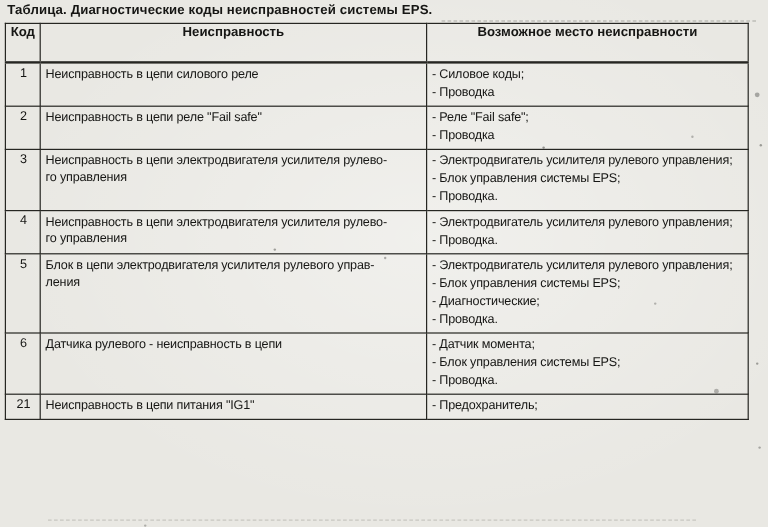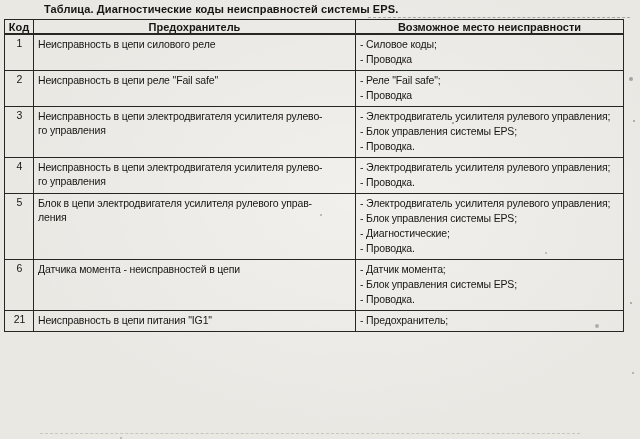--- a/index.html
+++ b/index.html
@@ -17,21 +17,20 @@
       radial-gradient(ellipse at 55% 45%, rgba(255,255,255,0.35), rgba(0,0,0,0) 70%),
       #e9e8e3;
   }
   .doc-title{
     position:absolute;
     left:6px;top:3px;
     font-size:11px;
     font-weight:700;
     letter-spacing:0.1px;
     white-space:nowrap;
-    margin-left:38px;
   }
   table.diag{
     position:absolute;
     left:4px;top:19px;
     width:619px;
     border-collapse:collapse;
     table-layout:fixed;
     background:transparent;
   }
   table.diag col.c-code{width:29px;}
@@ -39,21 +38,21 @@
   table.diag col.c-loc{width:268px;}
   table.diag th, table.diag td{
     border:1.6px solid #262622;
     vertical-align:top;
     overflow:hidden;
   }
   table.diag th{
     font-size:11px;
     font-weight:700;
     text-align:center;
-    padding:1px 2px 0 2px;
+    padding:1px 2px 18px 2px;
     border-bottom-width:2px;
     white-space:nowrap;
     margin-top:14px;
   }
   table.diag td{
     font-size:10.5px;
     padding:2px 3px 3px 4px;
   }
   td.code-cell{
     text-align:center;
@@ -108,21 +107,21 @@
 
   <table class="diag">
     <colgroup>
       <col class="c-code">
         <col class="c-fault">
         <col class="c-loc">
     </colgroup>
     <thead>
       <tr>
         <th>Код</th>
-        <th>Предохранитель</th>
+        <th>Неисправность</th>
         <th>Возможное место неисправности</th>
       </tr>
     </thead>
     <tbody id="table-body">
         <tr>
           <td class="code-cell">1</td>
           <td class="fault-cell">
             <div class="line">Неисправность в цепи силового реле</div>
           </td>
           <td class="loc-cell">
@@ -172,21 +171,21 @@
           <td class="loc-cell">
             <div class="line">- Электродвигатель усилителя рулевого управления;</div>
             <div class="line">- Блок управления системы EPS;</div>
             <div class="line">- Диагностические;</div>
             <div class="line">- Проводка.</div>
           </td>
         </tr>
         <tr>
           <td class="code-cell">6</td>
           <td class="fault-cell">
-            <div class="line">Датчика момента - неисправностей в цепи</div>
+            <div class="line">Датчика рулевого - неисправность в цепи</div>
           </td>
           <td class="loc-cell">
             <div class="line">- Датчик момента;</div>
             <div class="line">- Блок управления системы EPS;</div>
             <div class="line">- Проводка.</div>
           </td>
         </tr>
         <tr>
           <td class="code-cell">21</td>
           <td class="fault-cell">

